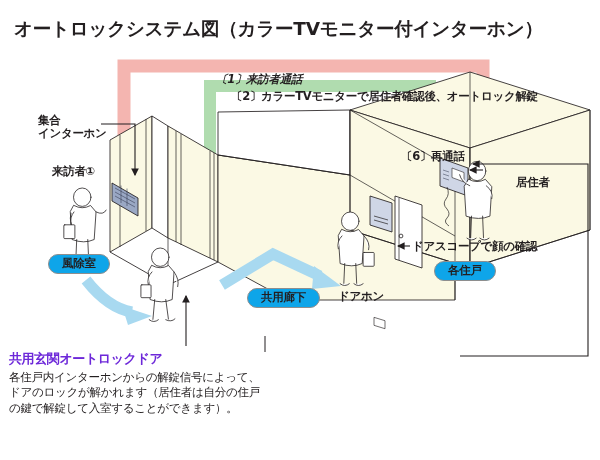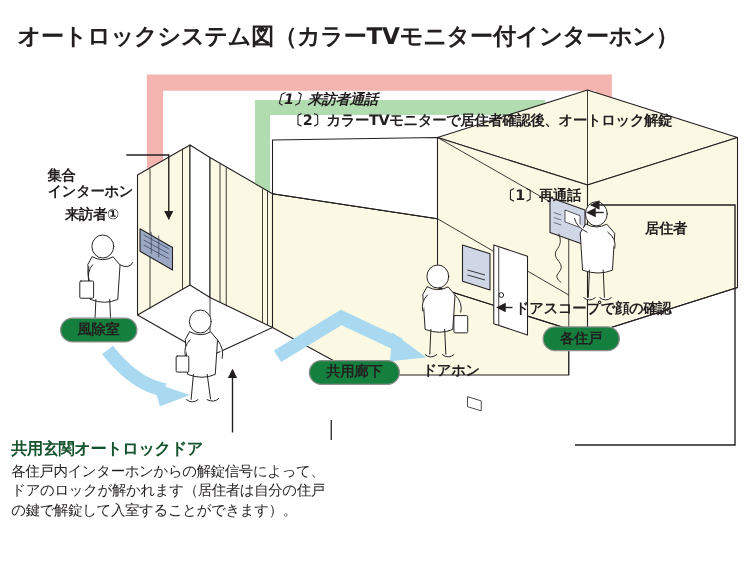--- a/index.html
+++ b/index.html
@@ -28,42 +28,42 @@
   .lbl-step1{left:216px;top:72px;font-style:italic;}
   .lbl-step2{left:231px;top:89px;}
   .lbl-step3{left:401px;top:149px;}
 
   
   .diag-text{
     font-size:11.5px;font-weight:bold;white-space:nowrap;color:#231f20;
     letter-spacing:-0.3px;line-height:1.18;
   }
   .lbl-doorphone{left:233px;top:120px;}
-  .lbl-shugo{left:38px;top:134px;line-height:1.16;}
+  .lbl-shugo{left:38px;top:114px;line-height:1.16;}
   .lbl-visitor1{left:52px;top:165px;}
   .lbl-visitor2{left:338px;top:290px;}
   .lbl-resident{left:516px;top:176px;}
   .lbl-doorscope{left:412px;top:240px;}
 
   
   .pill{
-    background:#15803d;border:1.3px solid #8e8e8e;border-radius:11px;
+    background:#0ea5e9;border:1.3px solid #8e8e8e;border-radius:11px;
     font-size:11.5px;font-weight:bold;color:#231f20;
     padding:2px 13px 3px 13px;white-space:nowrap;letter-spacing:-0.3px;
     line-height:1.1;
   }
   .pill-fujyoshitsu{left:48px;top:254px;}
   .pill-corridor{left:247px;top:288px;}
   .pill-kakujuko{left:434px;top:261px;}
 
   
   .caption{position:absolute;}
   .caption h3{
     margin:0 0 2px 0;font-size:13px;font-weight:bold;letter-spacing:-0.4px;
-    white-space:nowrap;color:#14532d;
+    white-space:nowrap;color:#6d28d9;
   }
   .caption p{
     margin:0;font-size:11.6px;line-height:1.33;letter-spacing:-0.35px;
     color:#231f20;
   }
   .cap-left{left:9px;top:350px;width:256px;}
   .cap-right{left:271px;top:350px;width:325px;}
 </style>
 </head>
 <body>
@@ -252,21 +252,21 @@
       <path class="lead" d="M483,170 L470,170" marker-end="url(#leadarrow)"></path>
     </g>
 
     <line x1="265" y1="336" x2="265" y2="352" stroke="#231f20" stroke-width="1"></line>
   </svg>
 
   <div class="abs page-title">オートロックシステム図（カラーTVモニター付インターホン）</div>
 
   <div class="abs step-label lbl-step1">〔1〕来訪者通話</div>
   <div class="abs step-label lbl-step2">〔2〕カラーTVモニターで居住者確認後、オートロック解錠</div>
-  <div class="abs step-label lbl-step3">〔1〕再通話</div>
+  <div class="abs step-label lbl-step3">〔6〕再通話</div>
 
   <div class="abs diag-text lbl-shugo">
     <div>集合</div>
     <div>インターホン</div>
   </div>
 
 
   <div class="abs diag-text lbl-visitor1">来訪者①</div>
   <div class="abs diag-text lbl-visitor2">ドアホン</div>
   <div class="abs diag-text lbl-resident">居住者</div>

